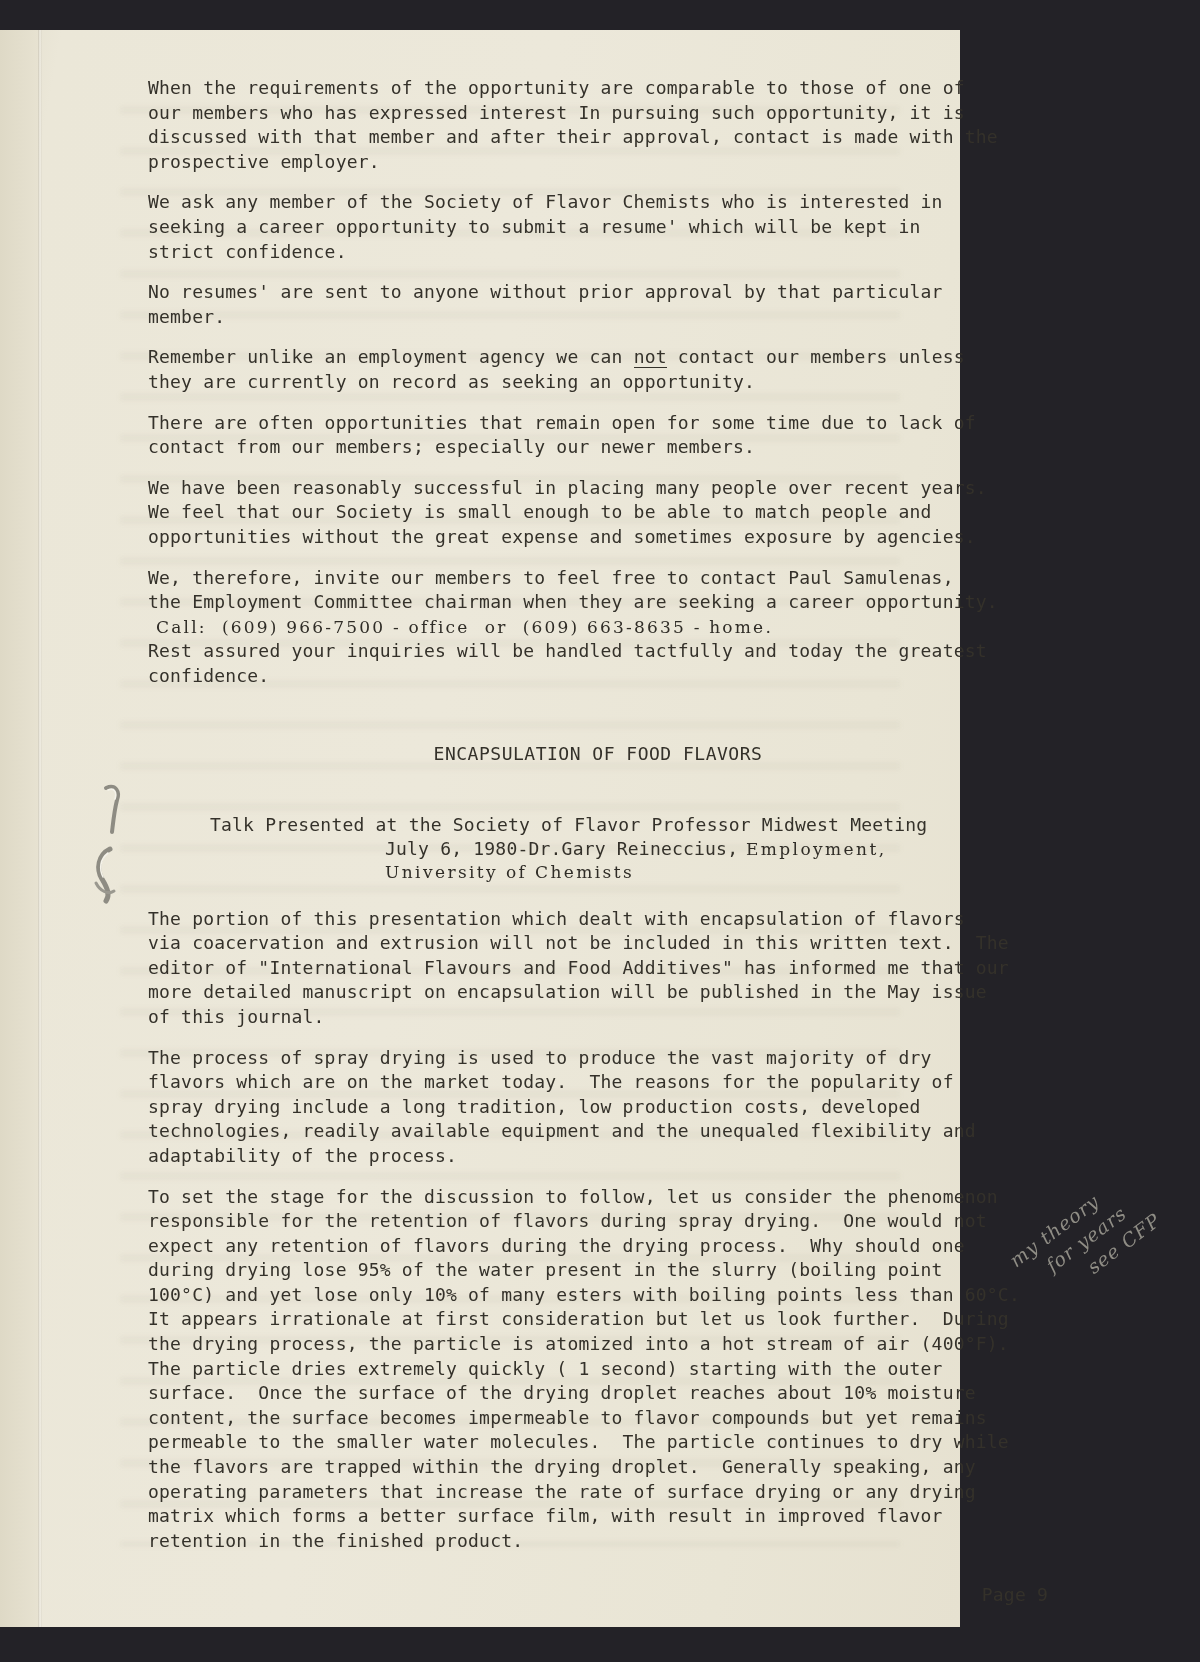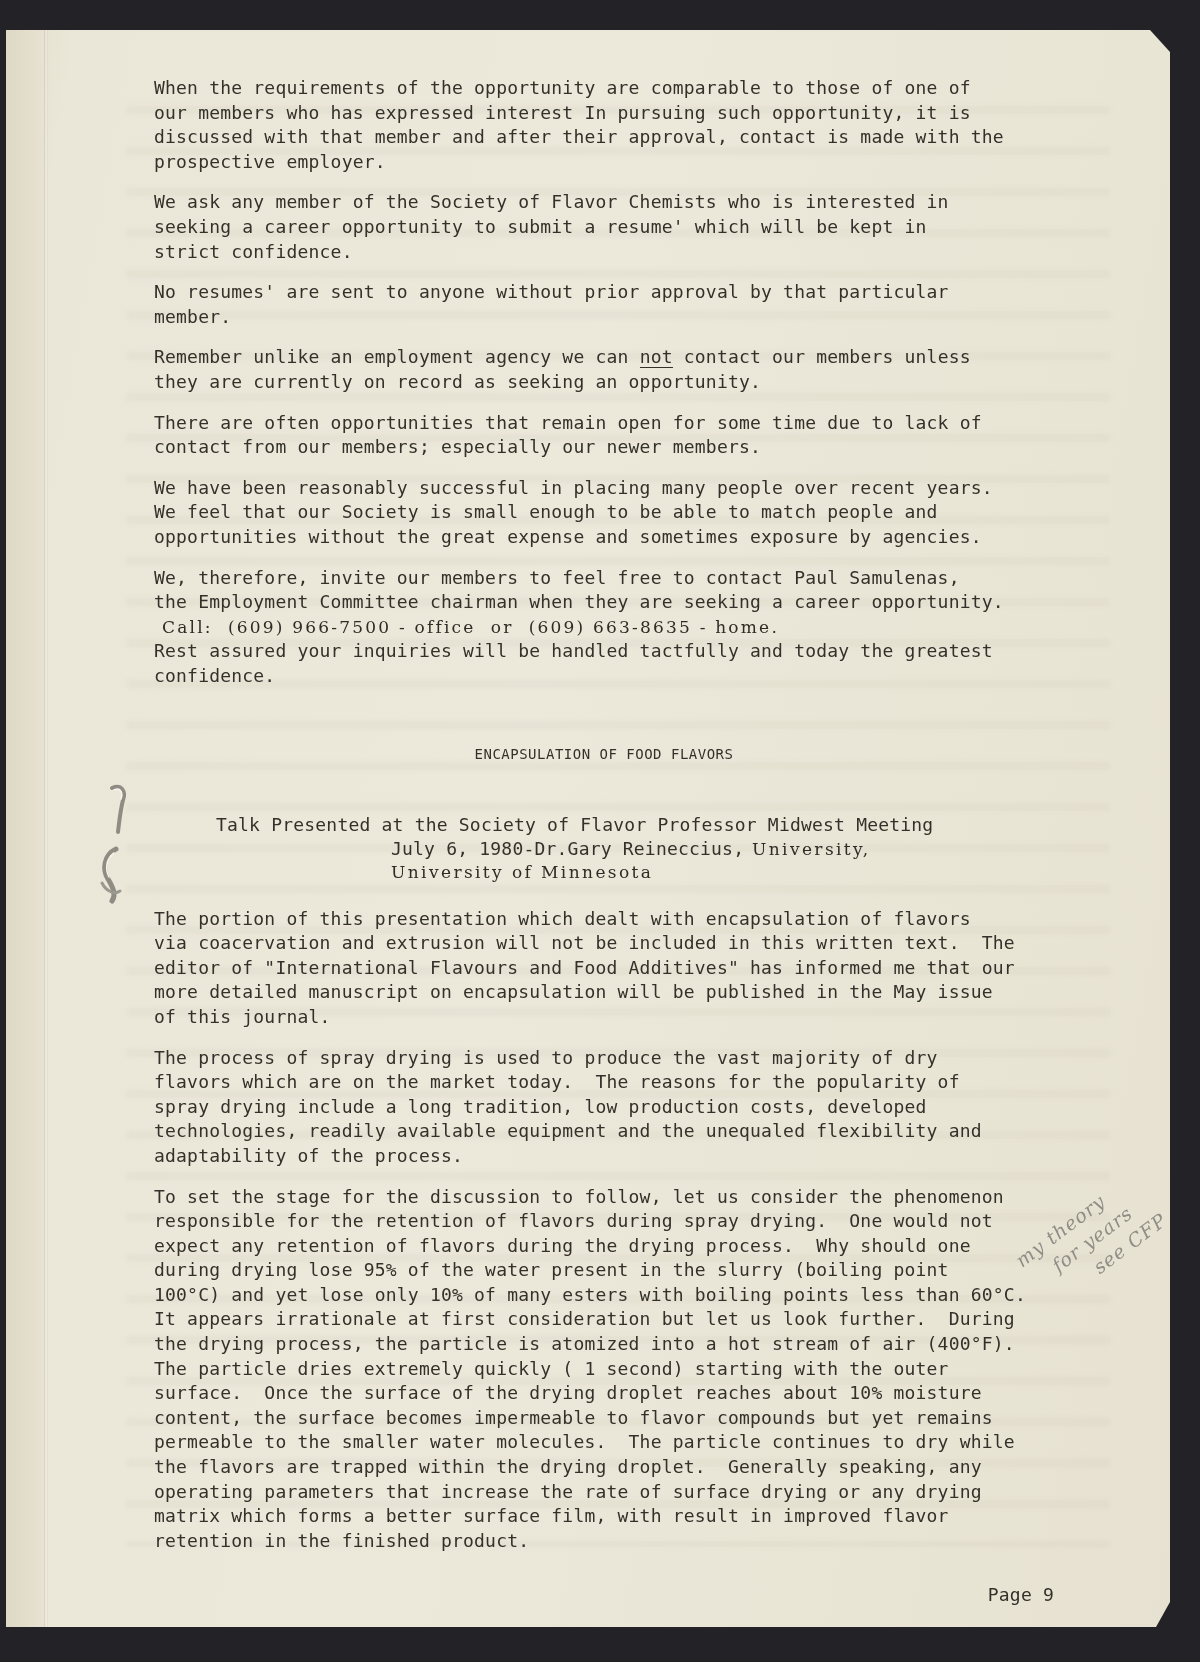--- a/index.html
+++ b/index.html
@@ -4,21 +4,21 @@
 <style>
   html,body{margin:0;padding:0;}
   body{
     width:1200px;height:1662px;
     background:#232227;
     position:relative;
     overflow:hidden;
     font-family:"DejaVu Sans Mono", monospace;
   }
   .page{
-    position:absolute;left:6px;top:30px;width:1164px;height:1597px;
+    position:absolute;left:0;top:30px;width:960px;height:1597px;
     background:linear-gradient(100deg,#e3decd 0%,#ebe7d8 5%,#ece8da 45%,#e9e5d5 80%,#e6e1d0 100%);
     clip-path:polygon(0 0,1144px 0,1164px 22px,1164px 1572px,1150px 1597px,0 1597px);
   }
   .edge-strip{
     position:absolute;left:0;top:0;bottom:0;width:38px;
     background:linear-gradient(90deg,#ded9c6,#e7e2d1);
   }
   .crease{
     position:absolute;left:38px;top:0;bottom:0;width:4px;
     background:linear-gradient(90deg,rgba(110,100,80,0.22),rgba(255,255,255,0.35),rgba(110,100,80,0.10));
@@ -38,21 +38,21 @@
   .content p{margin:0 0 16px 0;white-space:pre-wrap;}
   .content p.tight{margin:0;}
   .u{border-bottom:1.6px solid #34312a;}
   .call-line{
     margin:0 0 0 8px;white-space:pre;
     font-family:"DejaVu Serif", serif;
     font-size:17px;line-height:24.6px;letter-spacing:2.2px;color:#2f2c26;
   }
   .section-title{
     margin:54px 0 46px 0;text-align:center;font-weight:normal;
-    font-size:14px;letter-spacing:0.5px;color:#34312a;white-space:pre;
+    font-size:18px;letter-spacing:0.5px;color:#34312a;white-space:pre;
   }
   .talk{margin:0 0 22px 0;}
   .talk .line{white-space:pre;line-height:23.5px;}
   .talk .l1{margin-left:62px;}
   .talk .l2{margin-left:237px;}
   .talk .l3{margin-left:237px;}
   .serif-seg{
     font-family:"DejaVu Serif", serif;font-size:17px;letter-spacing:2.4px;color:#2f2c26;
   }
   .page-number{margin:30px 0 13px 0;text-align:right;white-space:pre;}
@@ -111,22 +111,22 @@
 
     <div class="call-line">Call:  (609) 966-7500 - office  or  (609) 663-8635 - home.</div>
 
     <p class="tight">Rest assured your inquiries will be handled tactfully and today the greatest
 confidence.</p>
 
     <h2 class="section-title">ENCAPSULATION OF FOOD FLAVORS</h2>
 
     <div class="talk">
       <div class="line l1">Talk Presented at the Society of Flavor Professor Midwest Meeting</div>
-      <div class="line l2"><span>July 6, 1980-Dr.Gary Reineccius,</span><span class="serif-seg"> University,</span></div>
-      <div class="line l3 serif-seg">University of Minnesota</div>
+      <div class="line l2"><span>July 6, 1980-Dr.Gary Reineccius,</span><span class="serif-seg"> Employment,</span></div>
+      <div class="line l3 serif-seg">University of Chemists</div>
     </div>
 
     <p>The portion of this presentation which dealt with encapsulation of flavors
 via coacervation and extrusion will not be included in this written text.  The
 editor of "International Flavours and Food Additives" has informed me that our
 more detailed manuscript on encapsulation will be published in the May issue
 of this journal.</p>
     <p>The process of spray drying is used to produce the vast majority of dry
 flavors which are on the market today.  The reasons for the popularity of
 spray drying include a long tradition, low production costs, developed

